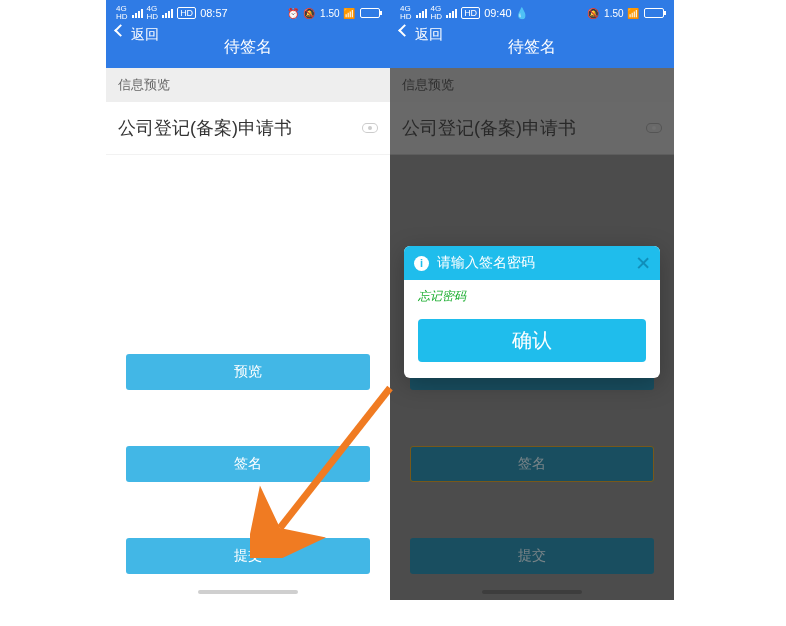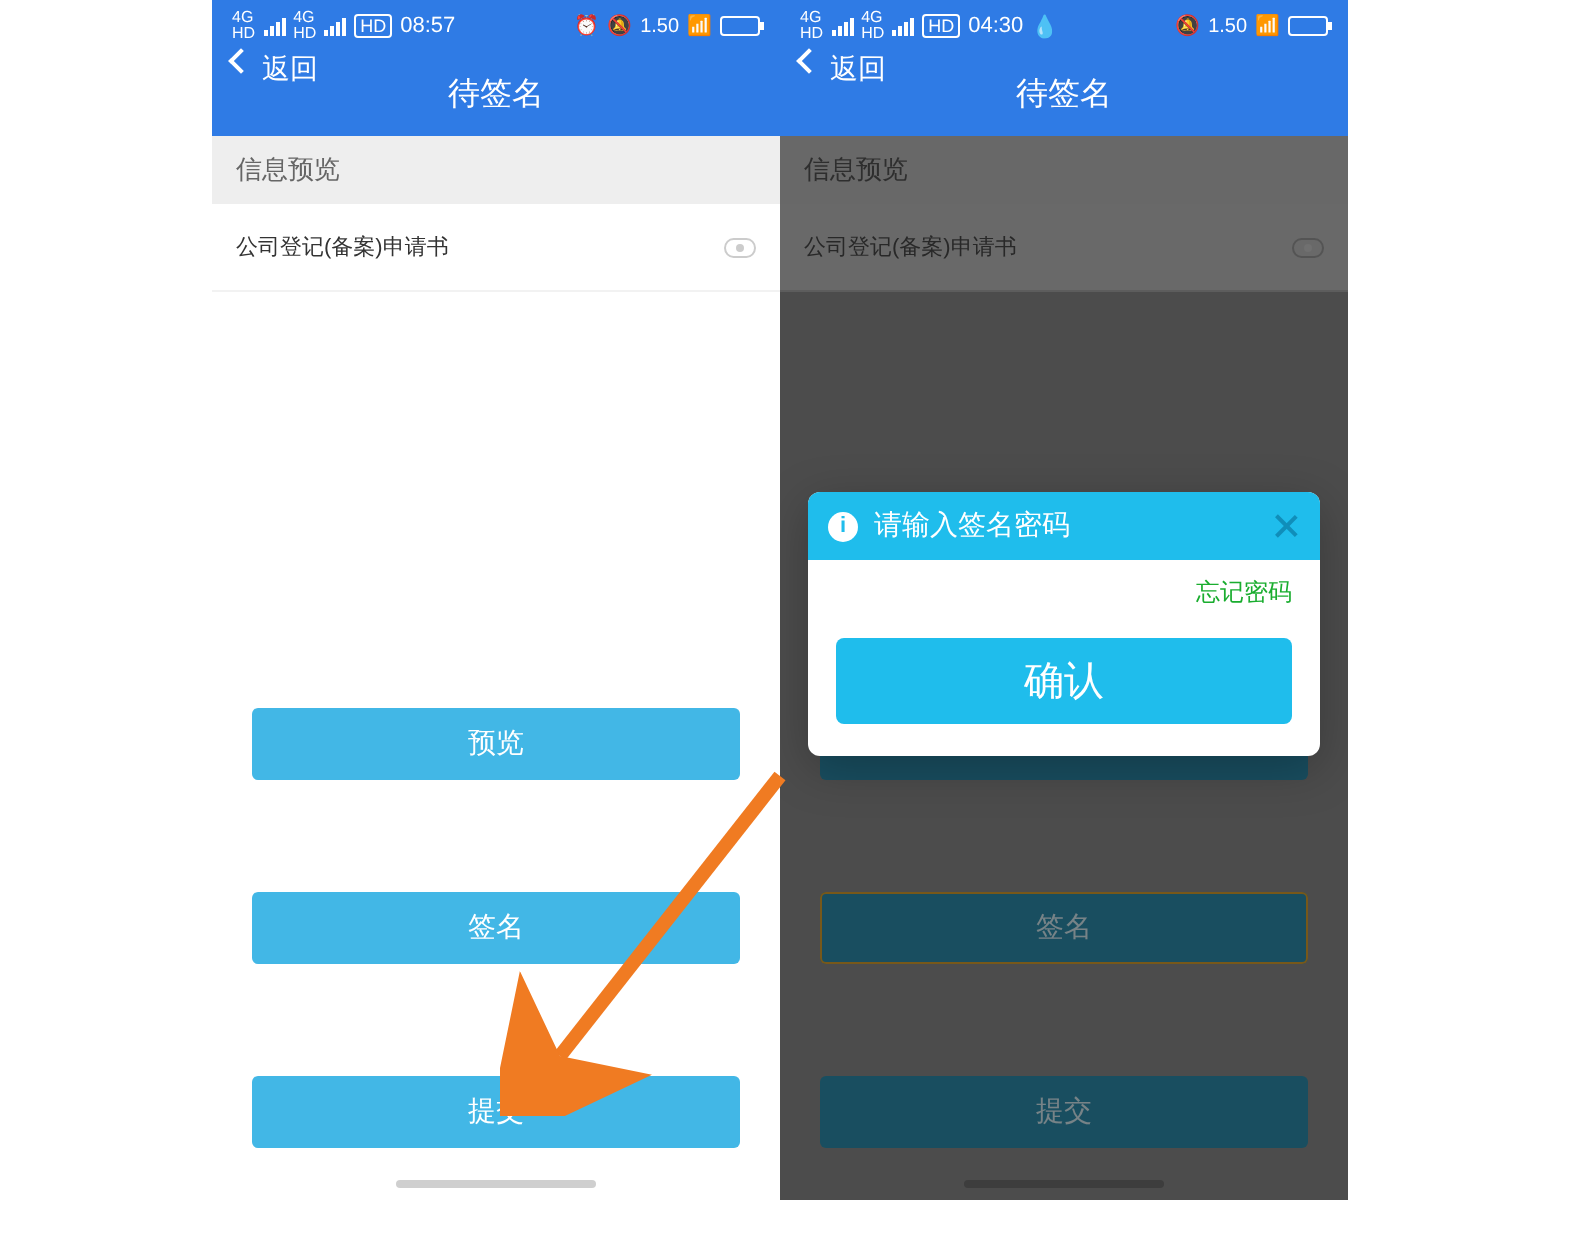--- a/index.html
+++ b/index.html
@@ -103,21 +103,21 @@
   .section-header {
     background: #EEEEEE;
     color: #666;
     font-size: 13px;
     padding: 8px 12px;
   }
 
   .list-item {
     background: #fff;
     padding: 14px 12px;
-    font-size: 11px;
+    font-size: 18px;
     color: #333;
     display: flex;
     align-items: center;
     justify-content: space-between;
     border-bottom: 1px solid #f2f2f2;
   }
   .eye-icon {
     width: 16px; height: 10px;
     border: 1.5px solid #ccc;
     border-radius: 60% 60% 60% 60% / 100% 100% 100% 100%;
@@ -210,25 +210,25 @@
     width: 100%;
     border: 1px solid #ddd;
     border-radius: 3px;
     padding: 8px 10px;
     font-size: 13px;
     color: #333;
     outline: none;
   }
   .pwd-input::placeholder { color: #bbb; }
   .forgot {
-    text-align: right;
     color: #1AAD2F;
     font-size: 12px;
     padding: 8px 14px 2px 14px;
     cursor: pointer;
+    font-style: italic;
   }
   .modal-footer {
     padding: 12px 14px 16px 14px;
   }
   .confirm-btn {
     background: #1FBDEC;
     color: #fff;
     text-align: center;
     border-radius: 4px;
     padding: 8px 0;
@@ -323,21 +323,21 @@
             <i></i>
           </span>
         <span style="font-size:8px;line-height:1;">4G<br>HD</span>
         <span class="sig-icon">
             <i></i>
             <i></i>
             <i></i>
             <i></i>
           </span>
         <span style="font-size:9px;border:1px solid #fff;border-radius:2px;padding:0 2px;">HD</span>
-        <span style="font-weight:500;">04:30</span>
+        <span style="font-weight:500;">09:40</span>
         <span>💧</span>
       </div>
       <div class="status-right">
         <span>🔕</span>
         <span>1.50</span>
         <span>📶</span>
         <span class="batt"><span class="batt-fill" style="width:30%;"></span></span>
       </div>
     </div>
 

